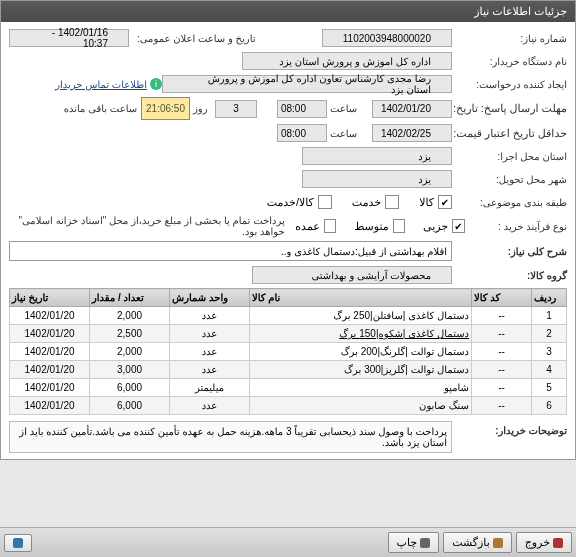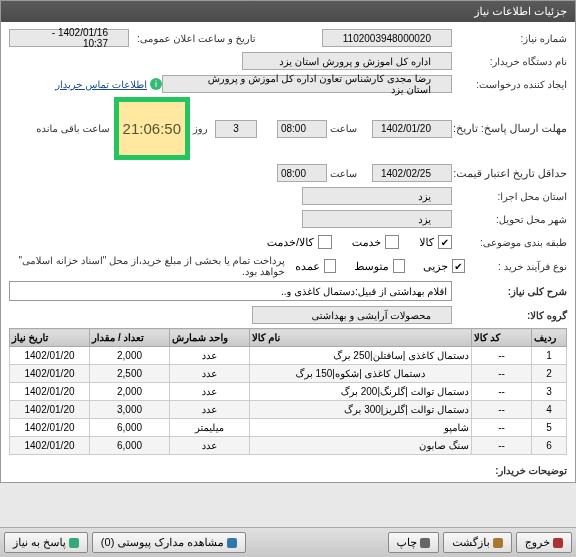--- a/index.html
+++ b/index.html
@@ -28,21 +28,21 @@
 .buyer-notes-text { flex: 1; border: 1px solid #bbb; padding: 4px; font-size: 10px; min-height: 32px; background: #fafafa; }
 .footer { background: linear-gradient(#e0e0e0,#c8c8c8); border-top: 1px solid #aaa; padding: 4px; display: flex; gap: 4px; align-items: center; justify-content: flex-end; position: fixed; bottom: 0; left: 0; right: 0; width: 576px; }
 .btn { background: linear-gradient(#f8f8f8,#e0e0e0); border: 1px solid #888; border-radius: 2px; padding: 3px 8px; font-size: 10px; display: inline-flex; align-items: center; gap: 3px; cursor: pointer; }
 .btn-icon { display: inline-block; width: 10px; height: 10px; }
 .i-reply { background: #3a7; border-radius: 2px; }
 .i-view { background: #37a; border-radius: 2px; }
 .i-print { background: #666; border-radius: 2px; }
 .i-back { background: #a73; border-radius: 2px; }
 .i-exit { background: #a33; border-radius: 2px; }
 .spacer { flex: 1; }
-.time-countdown { background: #ffe8a0; border: 5px solid #22c55e; padding: 18px 4px; font-size: 15px; color: #553; }
+.time-countdown { background: #ffe8a0; border: 1px solid #22c55e; padding: 5px 4px; font-size: 10px; color: #553; }
 </style>
 </head>
 <body>
 
 <div class="window">
   <div class="titlebar">جزئیات اطلاعات نیاز</div>
 
   <div class="form-area">
 
     <div class="row">
@@ -151,21 +151,21 @@
             <td>1</td>
             <td>--</td>
             <td style="text-align: right;">دستمال کاغذی |سافتلن|250 برگ</td>
             <td>عدد</td>
             <td>2,000</td>
             <td>1402/01/20</td>
           </tr>
           <tr>
             <td>2</td>
             <td>--</td>
-            <td style="text-align: center;">دستمال کاغذی |شکوه|150 برگ</td>
+            <td style="text-align: right; text-decoration: underline;">دستمال کاغذی |شکوه|150 برگ</td>
             <td>عدد</td>
             <td>2,500</td>
             <td>1402/01/20</td>
           </tr>
           <tr>
             <td>3</td>
             <td>--</td>
             <td style="text-align: right;">دستمال توالت |گلرنگ|200 برگ</td>
             <td>عدد</td>
             <td>2,000</td>
@@ -193,20 +193,21 @@
             <td style="text-align: right;">سنگ صابون</td>
             <td>عدد</td>
             <td>6,000</td>
             <td>1402/01/20</td>
           </tr>
         </tbody>
     </table>
 
     <div class="buyer-notes">
       <span class="lbl">توضیحات خریدار:</span>
+      <div class="buyer-notes-text">پرداخت با وصول سند ذیحسابی تقریباً 3 ماهه.هزینه حمل به عهده تأمین کننده می باشد.تأمین کننده باید از استان یزد باشد.</div>
     </div>
 
   </div>
 </div>
 
 <div class="footer">
   <button class="btn">
       <span class="btn-icon i-exit"></span>
       <span>خروج</span>
     </button>
@@ -214,19 +215,14 @@
       <span class="btn-icon i-back"></span>
       <span>بازگشت</span>
     </button>
   <button class="btn">
       <span class="btn-icon i-print"></span>
       <span>چاپ</span>
     </button>
   <span class="spacer"></span>
   <button class="btn">
       <span class="btn-icon i-view"></span>
-      <span>مشاهده مدارک پیوستی (0)</span>
-    </button>
-  <button class="btn">
-      <span class="btn-icon i-reply"></span>
-      <span>پاسخ به نیاز</span>
     </button>
 </div>
 
 </body></html>

